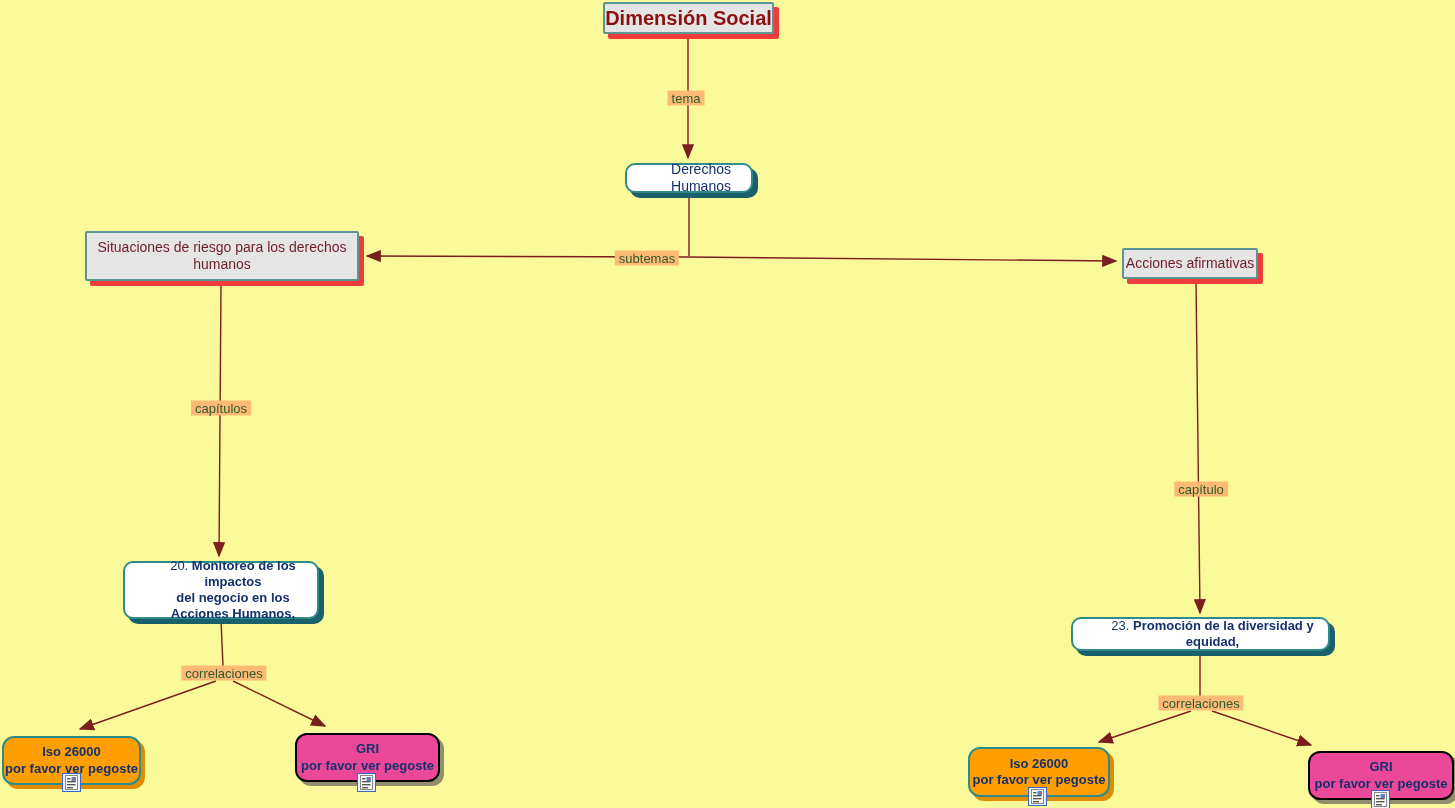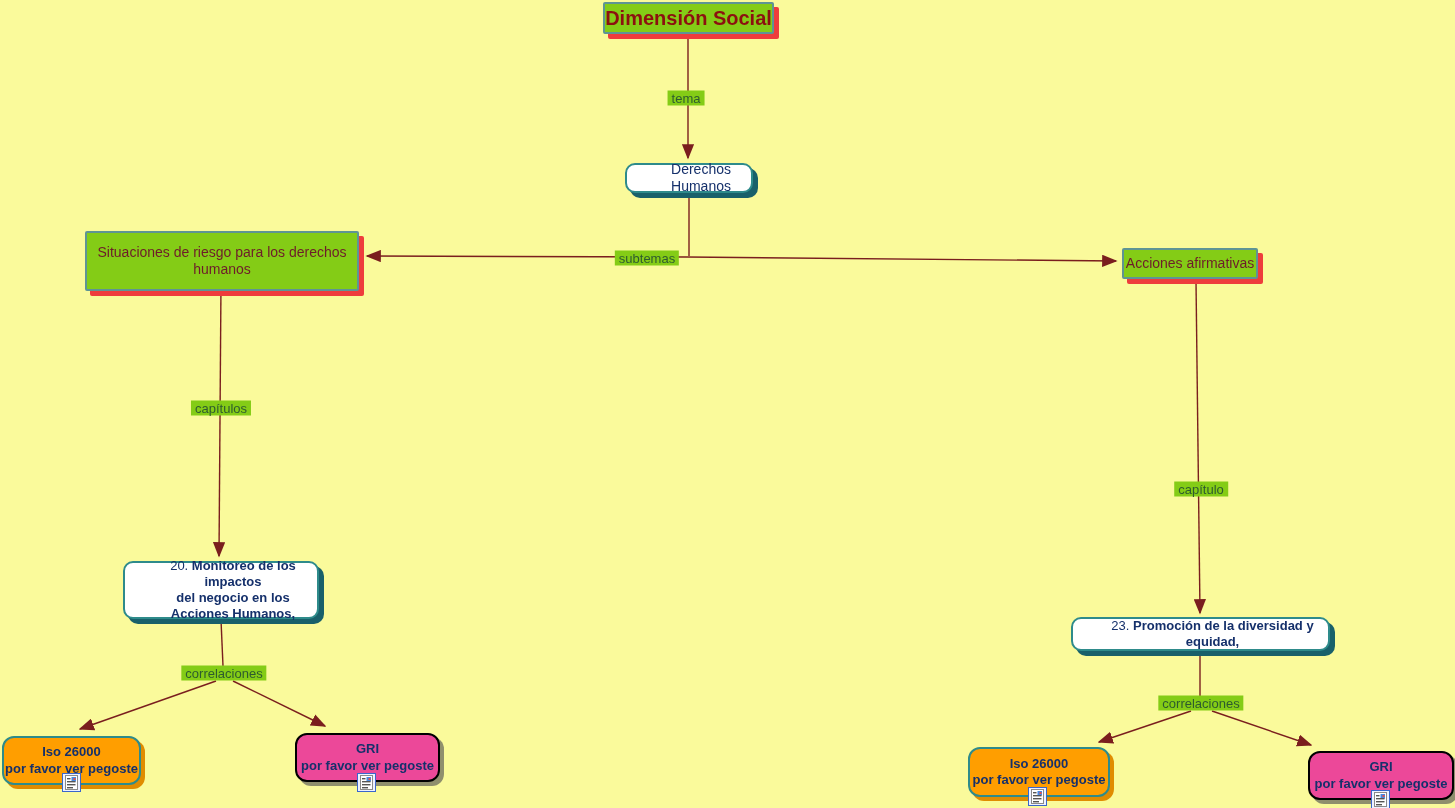--- a/index.html
+++ b/index.html
@@ -15,21 +15,21 @@
     position:absolute;
     box-sizing:border-box;
     display:flex;align-items:center;justify-content:center;
     text-align:center;
     white-space:pre-line;
     line-height:1.25;
     font-family:"Liberation Sans",sans-serif;
     cursor:default;
   }
   .n-red{
-    background:#84cc16;
+    background:#e5e5e5;
     border:2px solid #5e9494;
     border-radius:2px;
     box-shadow:5px 5px 0 #ee3c3c;
     color:#6e1c2a;
     font-size:14px;
   }
   .n-title{
     font-weight:bold;
     font-size:20px;
     color:#8c1010;
@@ -58,21 +58,21 @@
     border:2px solid #000000;
     border-radius:12px;
     box-shadow:4px 4px 0 #8f8f6d;
     color:#15306b;
     font-weight:bold;
     font-size:13px;
   }
   .link-label{
     position:absolute;
     transform:translate(-50%,-50%);
-    background:#84cc16;
+    background:#fdba74;
     color:#2e5b2e;
     font-size:13px;
     padding:0 4px;
     white-space:nowrap;
   }
   .res-icon{
     position:absolute;
     width:19px;height:19px;
     padding:0;margin:0;
     border:none;background:transparent;
@@ -115,21 +115,21 @@
   <span class="link-label" style="left:1201px;top:703px">correlaciones</span>
 
   <div class="node n-red n-title" style="left:603px;top:2px;width:171px;height:32px">
     <span>Dimensión Social</span>
   </div>
 
   <div class="node n-white n-concept" style="left:625px;top:163px;width:128px;height:30px">
     <span>Derechos Humanos</span>
   </div>
 
-  <div class="node n-red" style="left:85px;top:231px;width:274px;height:60px">
+  <div class="node n-red" style="left:85px;top:231px;width:274px;height:50px">
     <span>Situaciones de riesgo para los derechos
 humanos</span>
   </div>
 
   <div class="node n-red" style="left:1122px;top:248px;width:136px;height:31px">
     <span>Acciones afirmativas</span>
   </div>
 
   <div class="node n-white" style="left:123px;top:561px;width:196px;height:58px">
     <span><span>20. </span><b>Monitoreo de los impactos

